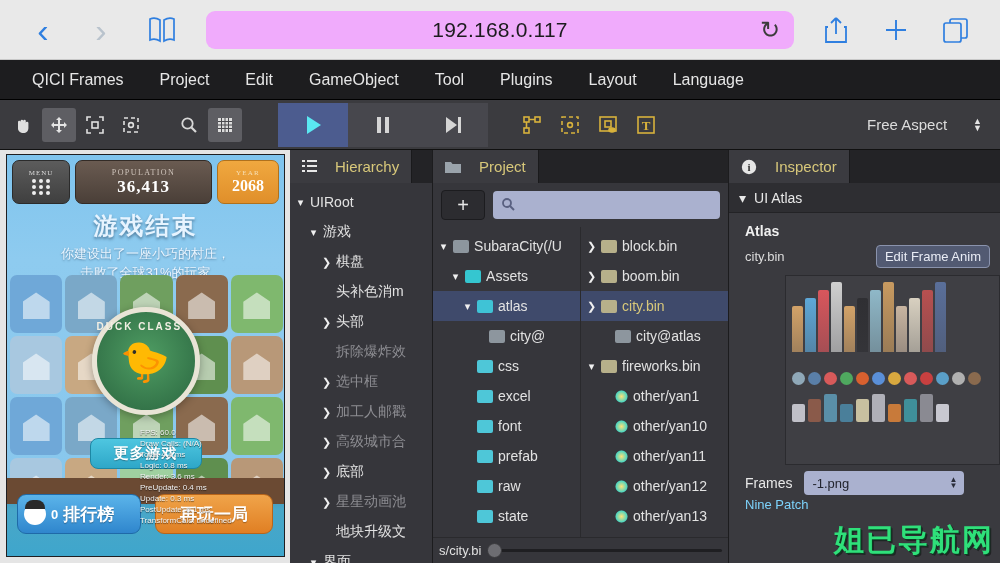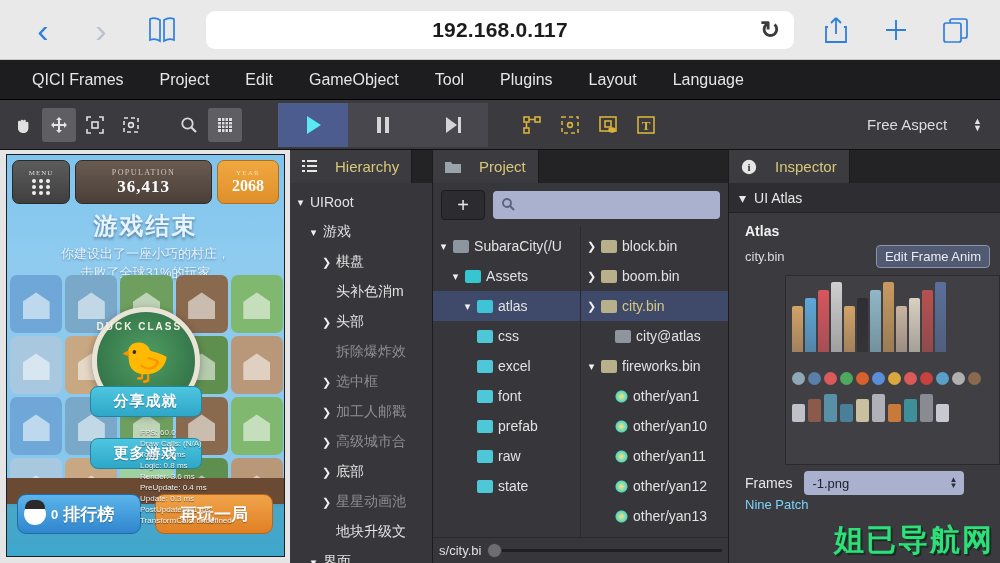--- a/index.html
+++ b/index.html
@@ -14,23 +14,23 @@
   
   .browser-bar {
     height: 60px; background: #e9e9e9;
     display: flex; align-items: center; padding: 0 16px; gap: 4px;
     border-bottom: 1px solid #c8c8c8;
   }
   .nav-btn { width: 54px; text-align: center; font-size: 34px; color: #2f7fe0; line-height: 1; }
   .nav-btn.disabled { color: #b9c3cd; }
   .book-btn { width: 60px; display: flex; justify-content: center; }
   .urlbar {
-    flex: 1; height: 38px; background: #ffffff; border-radius: 9px;
+    flex: 1; height: 38px; background: #f0abfc; border-radius: 9px;
     display: flex; align-items: center; justify-content: center;
-    position: relative; margin: 0 10px; font-weight: bold;
+    position: relative; margin: 0 10px;
   }
   .urlbar .url-text { font-size: 21px; color: #1c1c1e; letter-spacing: .2px; }
   .urlbar .reload { position: absolute; right: 14px; font-size: 24px; color: #3c3c3c; }
   .tb-icon { width: 56px; display: flex; align-items: center; justify-content: center; color: #2f7fe0; }
 
   
   .menubar {
     height: 40px; background: #1d1d1f; display: flex; align-items: center;
     padding-left: 14px; border-bottom: 1px solid #000;
   }
@@ -459,21 +459,20 @@
         <div class="gsub">
           <div>你建设出了一座小巧的村庄，</div>
           <div>击败了全球31%的玩家</div>
         </div>
 
         <div class="badge">
           <span class="ring-text">DUCK CLASS</span>
           <span class="duck">🐤</span>
         </div>
 
-        <div class="gbtn-share">分享成就</div>
         <div class="gbtn-more">更多游戏</div>
 
         <div class="bottombar">
           <div class="water-strip"></div>
           <div class="gbtn-rank">
             <span class="face"></span>
             <span class="num">0</span>
             <span class="txt">排行榜</span>
           </div>
           <div class="gbtn-again">再玩一局</div>
@@ -600,20 +599,25 @@
             <div class="trow" style="padding-left: 16px;">
               <span class="arrow">▾</span>
               <span style="display: inline-block; width: 16px; height: 13px; margin-right: 5px; border-radius: 2px; flex: 0 0 auto; background: rgb(53, 198, 208);"></span>
               <span>Assets</span>
             </div>
             <div class="trow sel" style="padding-left: 28px;">
               <span class="arrow">▾</span>
               <span style="display: inline-block; width: 16px; height: 13px; margin-right: 5px; border-radius: 2px; flex: 0 0 auto; background: rgb(63, 195, 214);"></span>
               <span>atlas</span>
             </div>
+            <div class="trow" style="padding-left: 40px;">
+              <span class="arrow"></span>
+              <span style="display: inline-block; width: 16px; height: 13px; margin-right: 5px; border-radius: 2px; flex: 0 0 auto; background: rgb(141, 150, 158);"></span>
+              <span>city@</span>
+            </div>
             <div class="trow" style="padding-left: 28px;">
               <span class="arrow"></span>
               <span style="display: inline-block; width: 16px; height: 13px; margin-right: 5px; border-radius: 2px; flex: 0 0 auto; background: rgb(78, 199, 216);"></span>
               <span>css</span>
             </div>
             <div class="trow" style="padding-left: 28px;">
               <span class="arrow"></span>
               <span style="display: inline-block; width: 16px; height: 13px; margin-right: 5px; border-radius: 2px; flex: 0 0 auto; background: rgb(78, 199, 216);"></span>
               <span>excel</span>
             </div>

